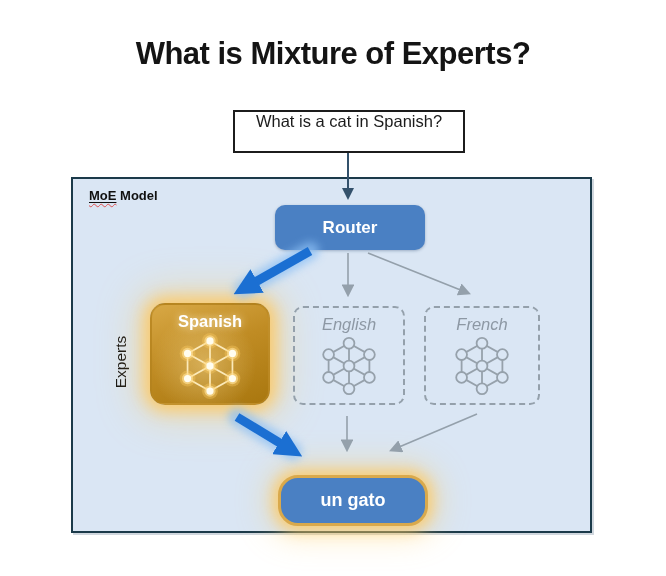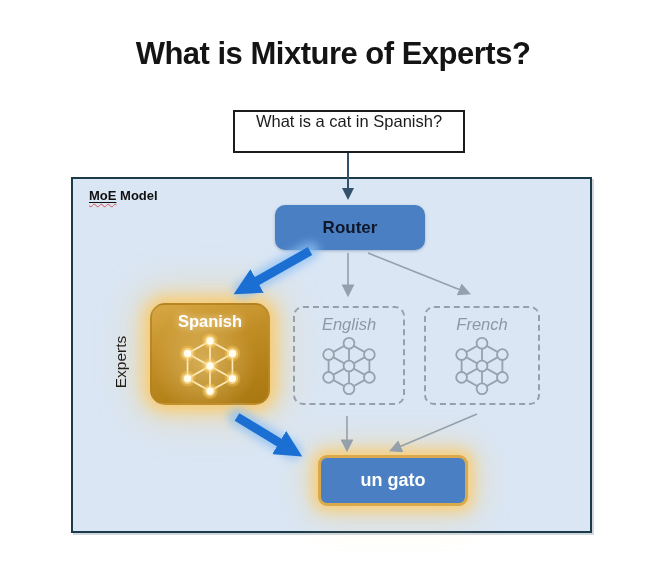--- a/index.html
+++ b/index.html
@@ -29,21 +29,21 @@
   .moe-label .us{ text-decoration:underline solid #101010 1px; text-underline-offset:2px;}
   .experts-axis{
     position:absolute; left:13px; top:174px; width:70px; text-align:center;
     transform:rotate(-90deg); transform-origin:center;
     font-size:15.5px; color:#101010;
   }
   .router{
     position:absolute; left:202px; top:26px; width:150px; height:45px;
     background:var(--accent-blue,#4a80c3); border-radius:10px;
     display:flex; align-items:center; justify-content:center;
-    color:#0f172a; font-size:17px; font-weight:600; z-index:2;
+    color:#ffffff; font-size:17px; font-weight:600; z-index:2;
     box-shadow:0 1px 3px rgba(40,70,110,.35);
   }
   .expert{
     position:absolute; box-sizing:border-box; z-index:2;
     display:flex; flex-direction:column; align-items:center;
   }
   .expert .label{ font-size:16.5px; margin-top:7px; }
   .expert .net{ margin-top:2px; }
   .expert.active{
     left:77px; top:124px; width:120px; height:102px; border-radius:15px;
@@ -54,27 +54,26 @@
     box-shadow:0 0 16px 6px rgba(255,198,88,.80), 0 0 38px 14px rgba(255,205,100,.38);
   }
   .expert.active .label{ color:#ffffff; font-weight:600; text-shadow:0 0 8px rgba(255,240,200,.85); }
   .expert.inactive{
     border:2px dashed var(--inactive,#94a0ab); border-radius:10px; background:transparent;
   }
   .expert.inactive .label{ color:#8d98a4;font-style:italic; }
   .expert.english{ left:220px; top:127px; width:112px; height:99px; }
   .expert.french{ left:351px; top:127px; width:116px; height:99px; }
   .ungato{
-    position:absolute; left:205px; top:276px; width:150px; height:51px;
+    position:absolute; left:205px; top:296px; width:150px; height:51px;
     background:var(--accent-blue,#4a80c3); border:3px solid var(--gold-border,#d9a94c);
-    border-radius:9px; box-sizing:border-box; z-index:2;
+    border-radius:20px; box-sizing:border-box; z-index:2;
     display:flex; align-items:center; justify-content:center;
     color:#ffffff; font-size:18px; font-weight:600;
     box-shadow:0 0 13px 5px rgba(255,198,88,.70), 0 0 30px 12px rgba(255,205,100,.35);
-    margin-left:40px;
   }
   .overlay{
     position:absolute; left:0; top:0; width:666px; height:576px;
     z-index:10; pointer-events:none;
   }
 </style>
 </head>
 <body>
 
 <div class="page">

